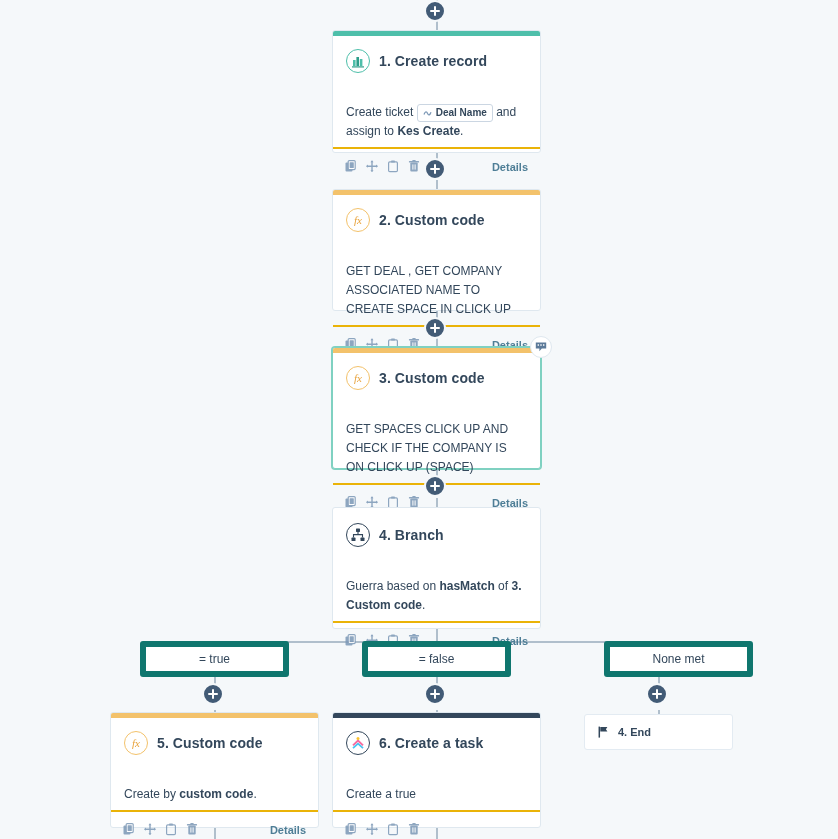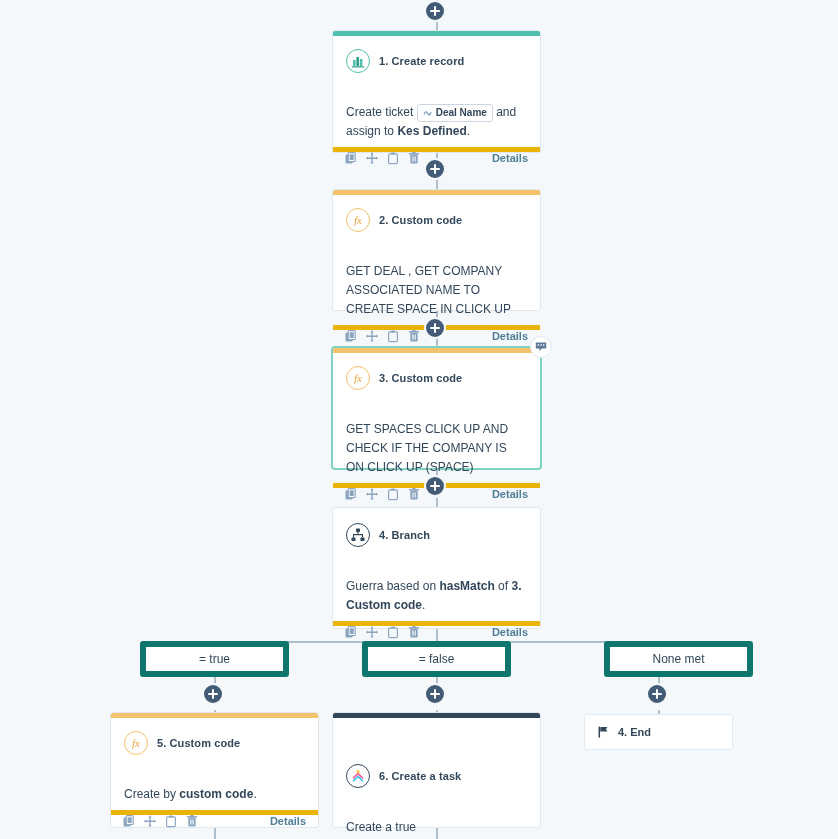--- a/index.html
+++ b/index.html
@@ -87,21 +87,21 @@
     border: 1px solid #c9d4de;
     display: flex; align-items: center; justify-content: center;
     flex: 0 0 auto;
     background: #fff;
   }
   .nodeicon.teal   { border-color: #4ebfaa; }
   .nodeicon.yellow { border-color: #f3c26b; }
   .nodeicon.navy   { border-color: #33475b; }
   .nodeicon svg { display: block; }
   .cardtitle {
-    font-size: 11px;
+    font-size: 14px;
     font-weight: bold;
     color: #33475b;
     letter-spacing: .1px;
   }
   .carddesc {
     font-size: 12px;
     line-height: 19px;
     color: #33475b;
     margin-top: 30px;
   }
@@ -115,24 +115,24 @@
     background: #fff;
     padding: 1px 5px;
     font-size: 10px;
     font-weight: bold;
     color: #33475b;
     vertical-align: middle;
     line-height: 14px;
   }
 
   .cardfoot {
-    border-top: 5px solid #eab308;
+    border-top: 2px solid #eab308;
     height: 26px;
     display: flex;
-    align-items: flex-start;
+    align-items: flex-end;
     justify-content: space-between;
     padding: 0 12px;
     flex: 0 0 auto;
   }
   .footicons { display: flex; align-items: center; gap: 9px; }
   .ficon { cursor: pointer; display: block; opacity: .85; }
   .details {
     font-size: 11px;
     font-weight: bold;
     color: #4e7e96;
@@ -221,21 +221,21 @@
               <rect x="1" y="12.3" width="12" height="1.2" fill="#2e9e8a"></rect>
             </svg>
           </div>
           <div class="cardtitle">1. Create record</div>
         </div>
         <div class="carddesc"><span>Create ticket </span><span class="token">
             <svg width="9" height="9" viewBox="0 0 9 9" style="flex: 0 0 auto;">
               <path d="M1 6.5 C2.2 3.2 3.6 3.2 4.6 5.6 C5.5 7.6 6.8 7.3 8 4.2" fill="none" stroke="#7c98b6" stroke-width="1.3"></path>
             </svg>
             <span>Deal Name</span>
-          </span><span> and assign to </span><b>Kes Defined</b><span>.</span></div>
+          </span><span> and assign to </span><b>Kes Create</b><span>.</span></div>
       </div>
       <div class="cardfoot">
         <div class="footicons">
           <svg width="12" height="13" viewBox="0 0 12 13" class="ficon">
             <rect x="0.5" y="2.5" width="7" height="9" fill="#7c98b6" rx="1"></rect>
             <rect x="3.2" y="0.6" width="7" height="9" fill="#ffffff" rx="1"></rect>
             <rect x="3.2" y="0.6" width="7" height="9" fill="none" rx="1" stroke="#7c98b6" stroke-width="1.2"></rect>
             <rect x="4.6" y="2.2" width="4.2" height="5.8" fill="#7c98b6" rx="0.6"></rect>
           </svg>
           <svg width="12" height="13" viewBox="0 0 12 13" class="ficon">
@@ -430,21 +430,21 @@
             <rect x="2.3" y="2.6" width="7.4" height="9" fill="#7c98b6" rx="1"></rect>
             <rect x="0.9" y="1.1" width="10.2" height="1.5" fill="#7c98b6" rx="0.6"></rect>
             <rect x="4.3" y="0" width="3.4" height="1.2" fill="#7c98b6" rx="0.4"></rect>
             <rect x="4.4" y="4.4" width="1" height="5.2" fill="#ffffff"></rect>
             <rect x="6.6" y="4.4" width="1" height="5.2" fill="#ffffff"></rect>
           </svg>
         </div>
         <div class="details">Details</div>
       </div>
     </div>
-    <div class="card" style="left: 332px; top: 712px; width: 209px; height: 116px; gap: 33px;">
+    <div class="card" style="left: 332px; top: 712px; width: 209px; height: 116px;">
       <div class="topbar" style="background: rgb(51, 71, 91);"></div>
       <div class="body">
         <div class="head">
           <div class="nodeicon navy">
             <svg width="14" height="14" viewBox="0 0 14 14">
               <path d="M2 9.4 L7 4.6 L12 9.4" fill="none" stroke="#f76ca0" stroke-width="2"></path>
               <path d="M2 12.2 L7 7.6 L12 12.2" fill="none" stroke="#49c3f0" stroke-width="1.8"></path>
               <circle cx="7" cy="2.6" r="1.5" fill="#fbc22d"></circle>
             </svg>
           </div>

